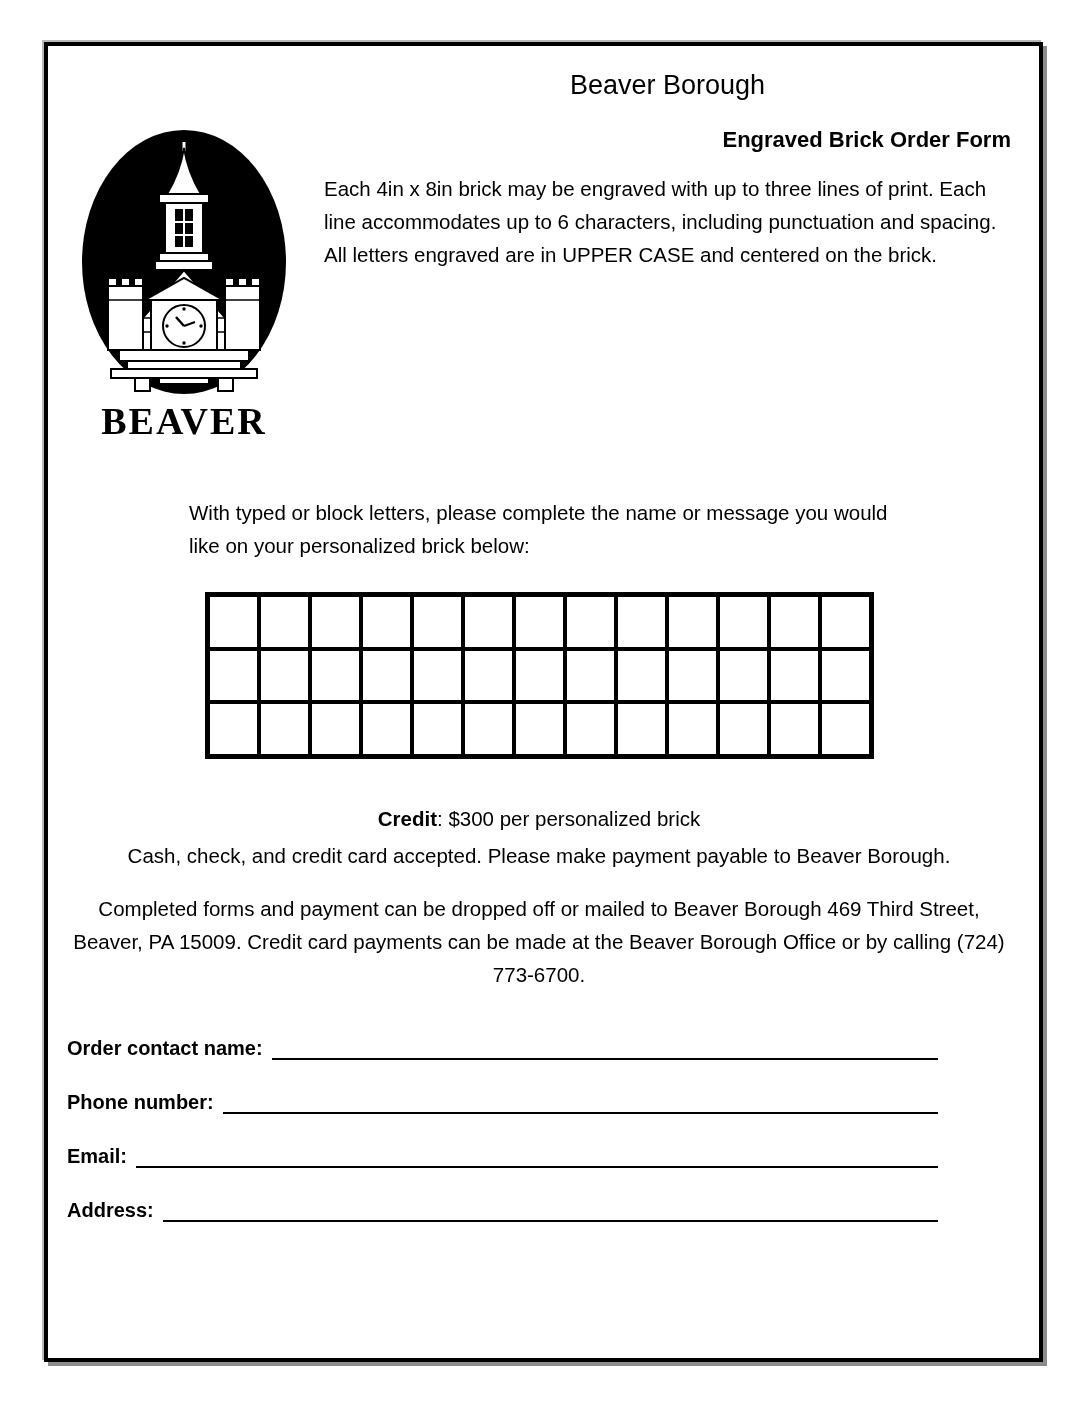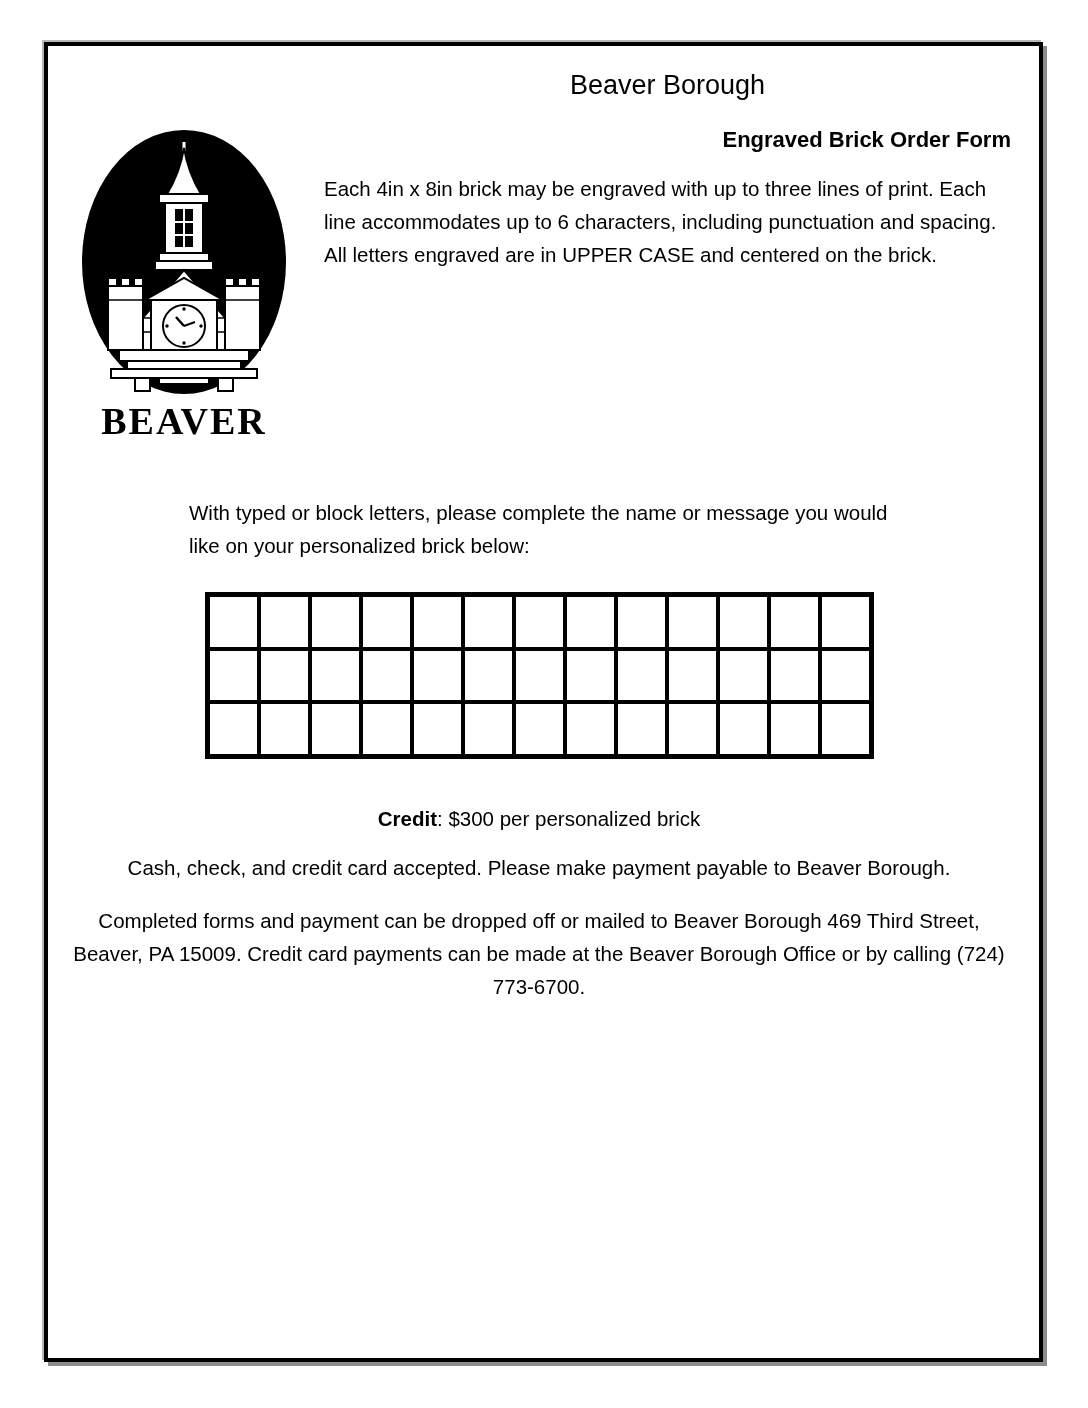--- a/index.html
+++ b/index.html
@@ -51,21 +51,21 @@
     margin: 30px auto 0 auto;
     background: #000;
     border: 5px solid #000;
     display: grid;
     grid-template-rows: repeat(3, 1fr);
     gap: 4px;
   }
   .brick-cell { background: #fff; }
   .payment-line { text-align: center; font-size: 20.5px; margin-top: 48px; }
   .payment-line strong { font-weight: bold; }
-  .center-note { text-align: center; font-size: 20.5px; line-height: 33px; margin-top: 20px; }
+  .center-note { text-align: center; font-size: 20.5px; line-height: 33px; margin-top: 8px; }
   .submission-note { max-width: 960px; margin-left: auto; margin-right: auto; margin-top: 20px; }
   .fields { margin-top: 42px; margin-right: 73px; }
   .field-row { display: flex; align-items: flex-end; margin-bottom: 27px; height: 27px; }
   .field-label { font-size: 20px; font-weight: bold; white-space: nowrap; }
   .field-line {
     flex: 1;
     border-bottom: 2px solid #000;
     margin-left: 9px;
     height: 24px;
   }
@@ -201,14 +201,33 @@
       <div class="brick-cell"></div>
       <div class="brick-cell"></div>
     </div>
 
   <p class="payment-line"><strong>Credit</strong><span>: $300 per personalized brick</span></p>
 
   <p class="center-note">Cash, check, and credit card accepted. Please make payment payable to Beaver Borough.</p>
 
   <p class="center-note submission-note">Completed forms and payment can be dropped off or mailed to Beaver Borough 469 Third Street, Beaver, PA 15009. Credit card payments can be made at the Beaver Borough Office or by calling (724) 773-6700.</p>
 
+  <div class="fields">
+    <div class="field-row">
+      <span class="field-label">Order contact name:</span>
+      <span class="field-line"></span>
+    </div>
+    <div class="field-row">
+      <span class="field-label">Phone number:</span>
+      <span class="field-line"></span>
+    </div>
+    <div class="field-row">
+      <span class="field-label">Email:</span>
+      <span class="field-line"></span>
+    </div>
+    <div class="field-row">
+      <span class="field-label">Address:</span>
+      <span class="field-line"></span>
+    </div>
+
+  </div>
 
 </div>
 
 </body></html>

